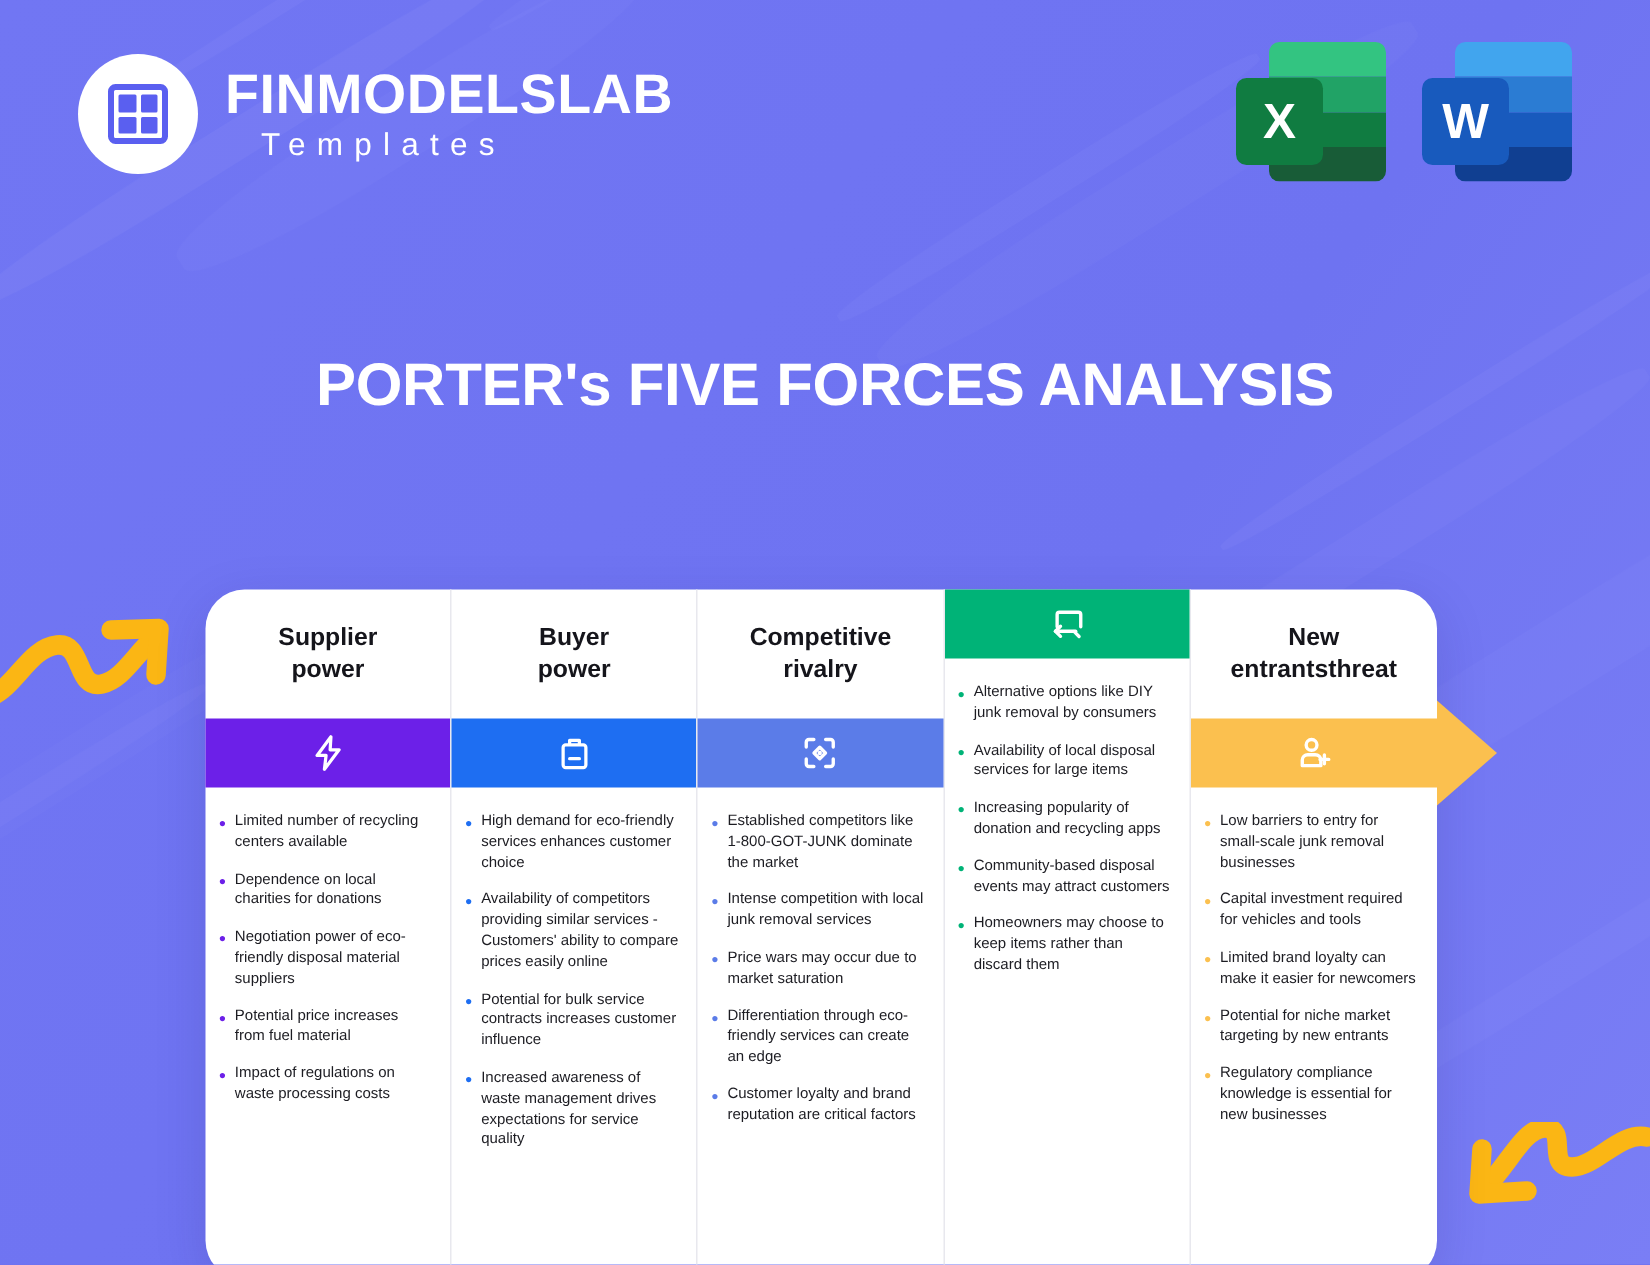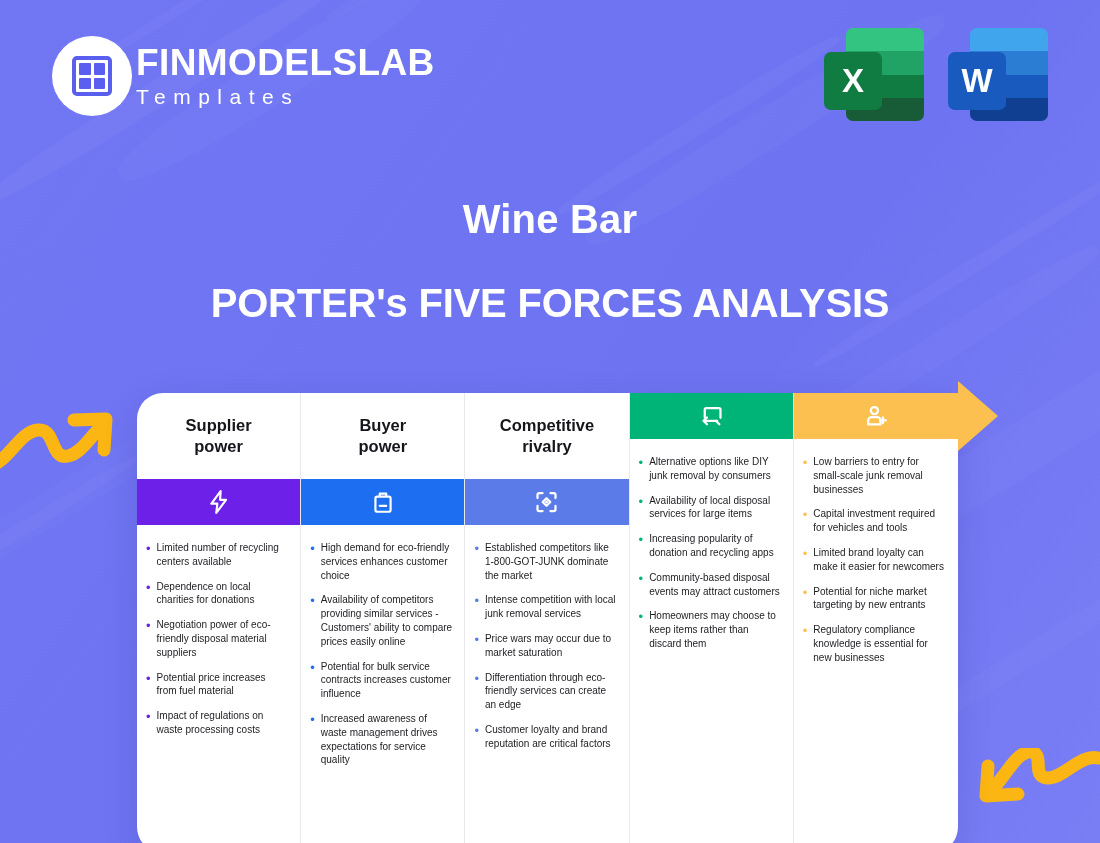--- a/index.html
+++ b/index.html
@@ -52,21 +52,21 @@
     top: 0; left: 0; right: 0;
     height: 150px;
   }
 
   .logo-block {
     position: absolute;
     left: 52px;
     top: 36px;
     display: flex;
     align-items: center;
-    gap: 4px;
+    gap: 18px;
     justify-content: space-between;
   }
   .logo-mark {
     width: 80px; height: 80px;
     border-radius: 50%;
     background: #ffffff;
     display: flex; align-items: center; justify-content: center;
     flex: none;
   }
   .logo-mark-inner {
@@ -89,20 +89,21 @@
     letter-spacing: 0.4px;
     line-height: 1.02;
   }
   .logo-sub {
     color: #ffffff;
     font-size: 21px;
     font-weight: 400;
     letter-spacing: 7.5px;
     margin-top: 3px;
     line-height: 1.1;
+    margin-left: 24px;
   }
 
   
   .office-icons {
     position: absolute;
     right: 52px;
     top: 28px;
     display: flex;
     gap: 24px;
   }
@@ -298,21 +299,20 @@
           <i></i>
           <i></i>
           <i></i>
         </div>
       <div class="oi-tile">W</div>
     </div>
   </div>
 </div>
 
 <div class="titles">
-  <div class="title-main">Wine Bar</div>
   <div class="title-sub">PORTER's FIVE FORCES ANALYSIS</div>
 </div>
 
 <div class="deco-arrow left">
   <svg width="130" height="72" viewBox="0 0 130 72" fill="none">
     <path d="M2 62 C 22 60, 32 28, 52 26 C 70 24, 64 56, 82 52 C 96 49, 104 32, 118 20" stroke="#fbb614" stroke-width="13" stroke-linecap="round" fill="none"></path>
     <path d="M88 16 L120 15 L118 46" stroke="#fbb614" stroke-width="13" stroke-linecap="round" stroke-linejoin="round" fill="none"></path>
   </svg>
 </div>
 
@@ -464,20 +464,26 @@
             <span class="b-text">Community-based disposal events may attract customers</span>
           </div>
         <div class="b-item">
             <span class="b-dot" style="color:#00b377">•</span>
             <span class="b-text">Homeowners may choose to keep items rather than discard them</span>
           </div>
       </div>
     </div>
 
     <div class="col">
+      <div class="col-head">
+        <span>
+          <span>New</span><br>
+          <span>entrantsthreat</span>
+        </span>
+      </div>
       <div class="col-band" style="background:#fbc04f">
         <svg width="27" height="28" viewBox="0 0 24 24">
           <circle cx="11" cy="7.2" r="3.2" fill="none" stroke="#fff" stroke-width="2"></circle>
           <path d="M5.5 19.5 V16.2 C5.5 14.4 7 13 8.8 13 H13.2 C15 13 16.5 14.4 16.5 16.2 V19.5 H5.5 Z" fill="none" stroke="#fff" stroke-width="2" stroke-linejoin="round"></path>
           <path d="M18.6 13.2 V18.4 M16 15.8 H21.2" stroke="#fff" stroke-width="2" stroke-linecap="round"></path>
         </svg>
         <div class="band-tip"></div>
       </div>
       <div class="col-list">
         <div class="b-item">

